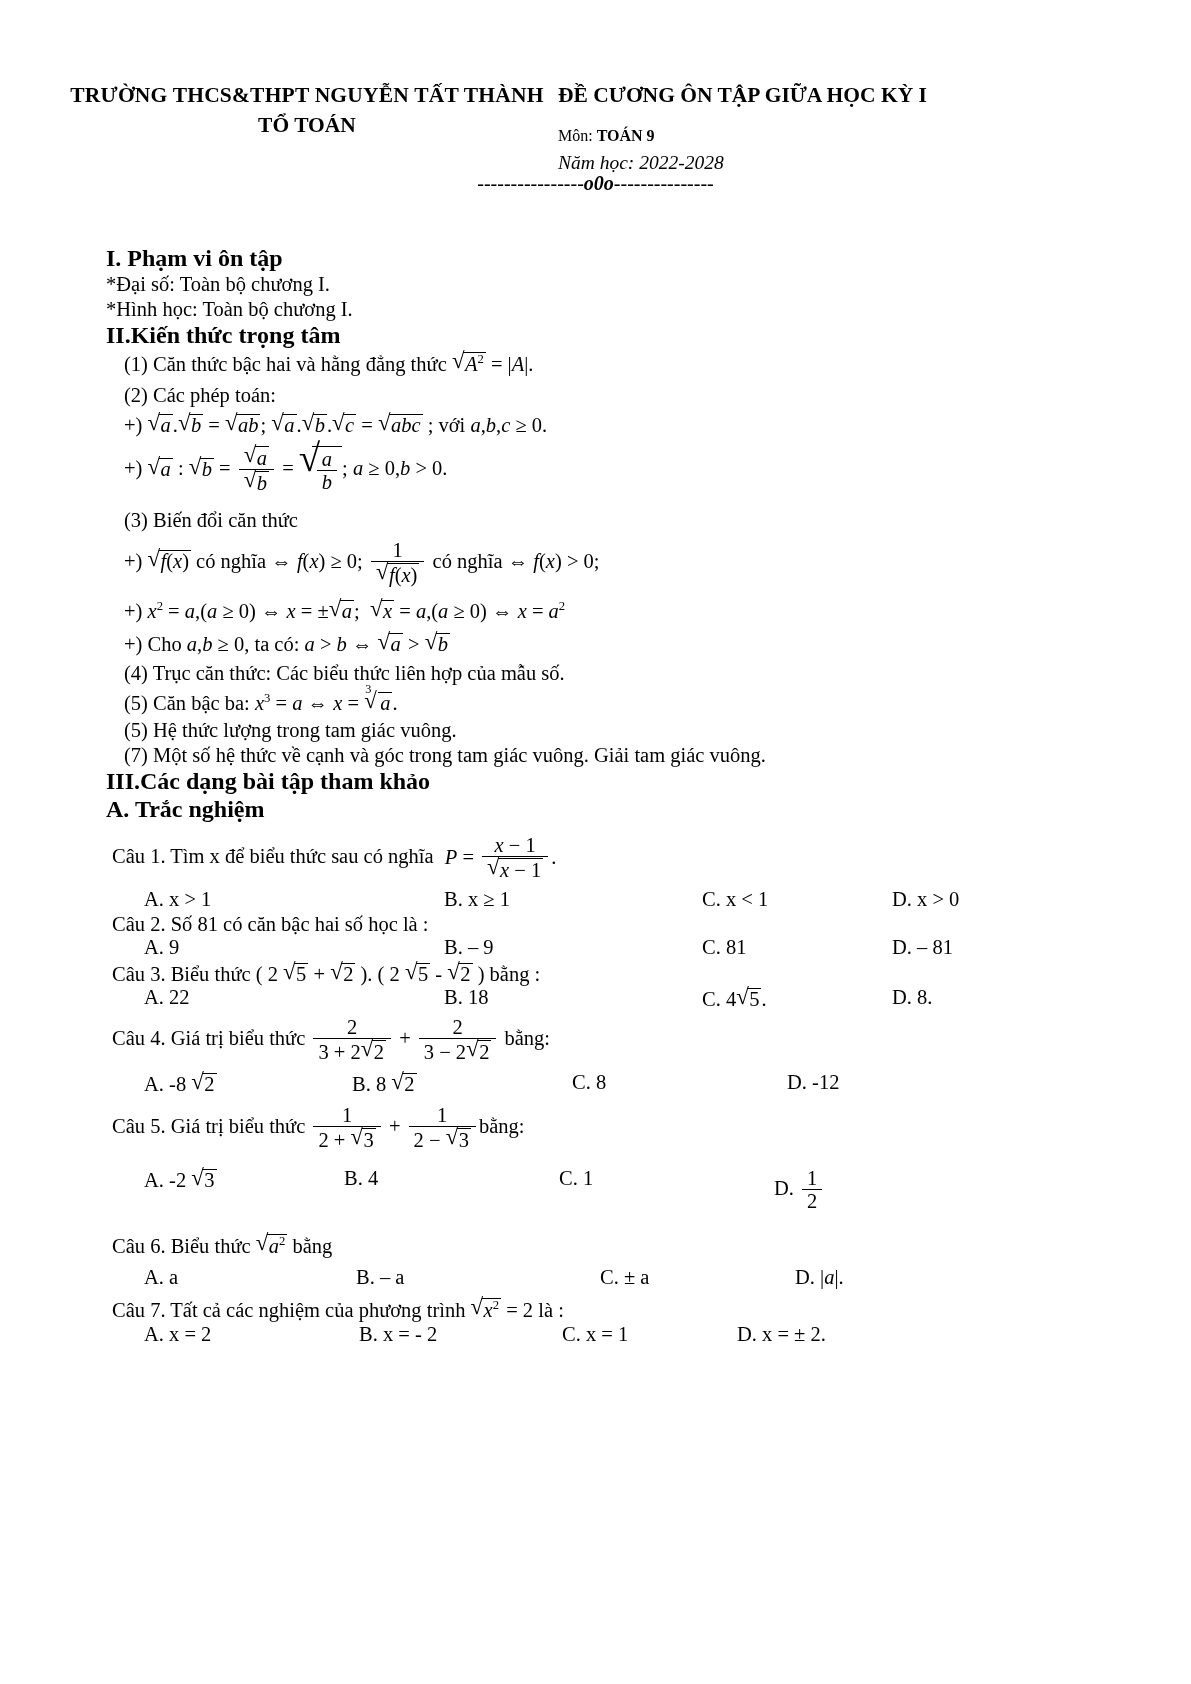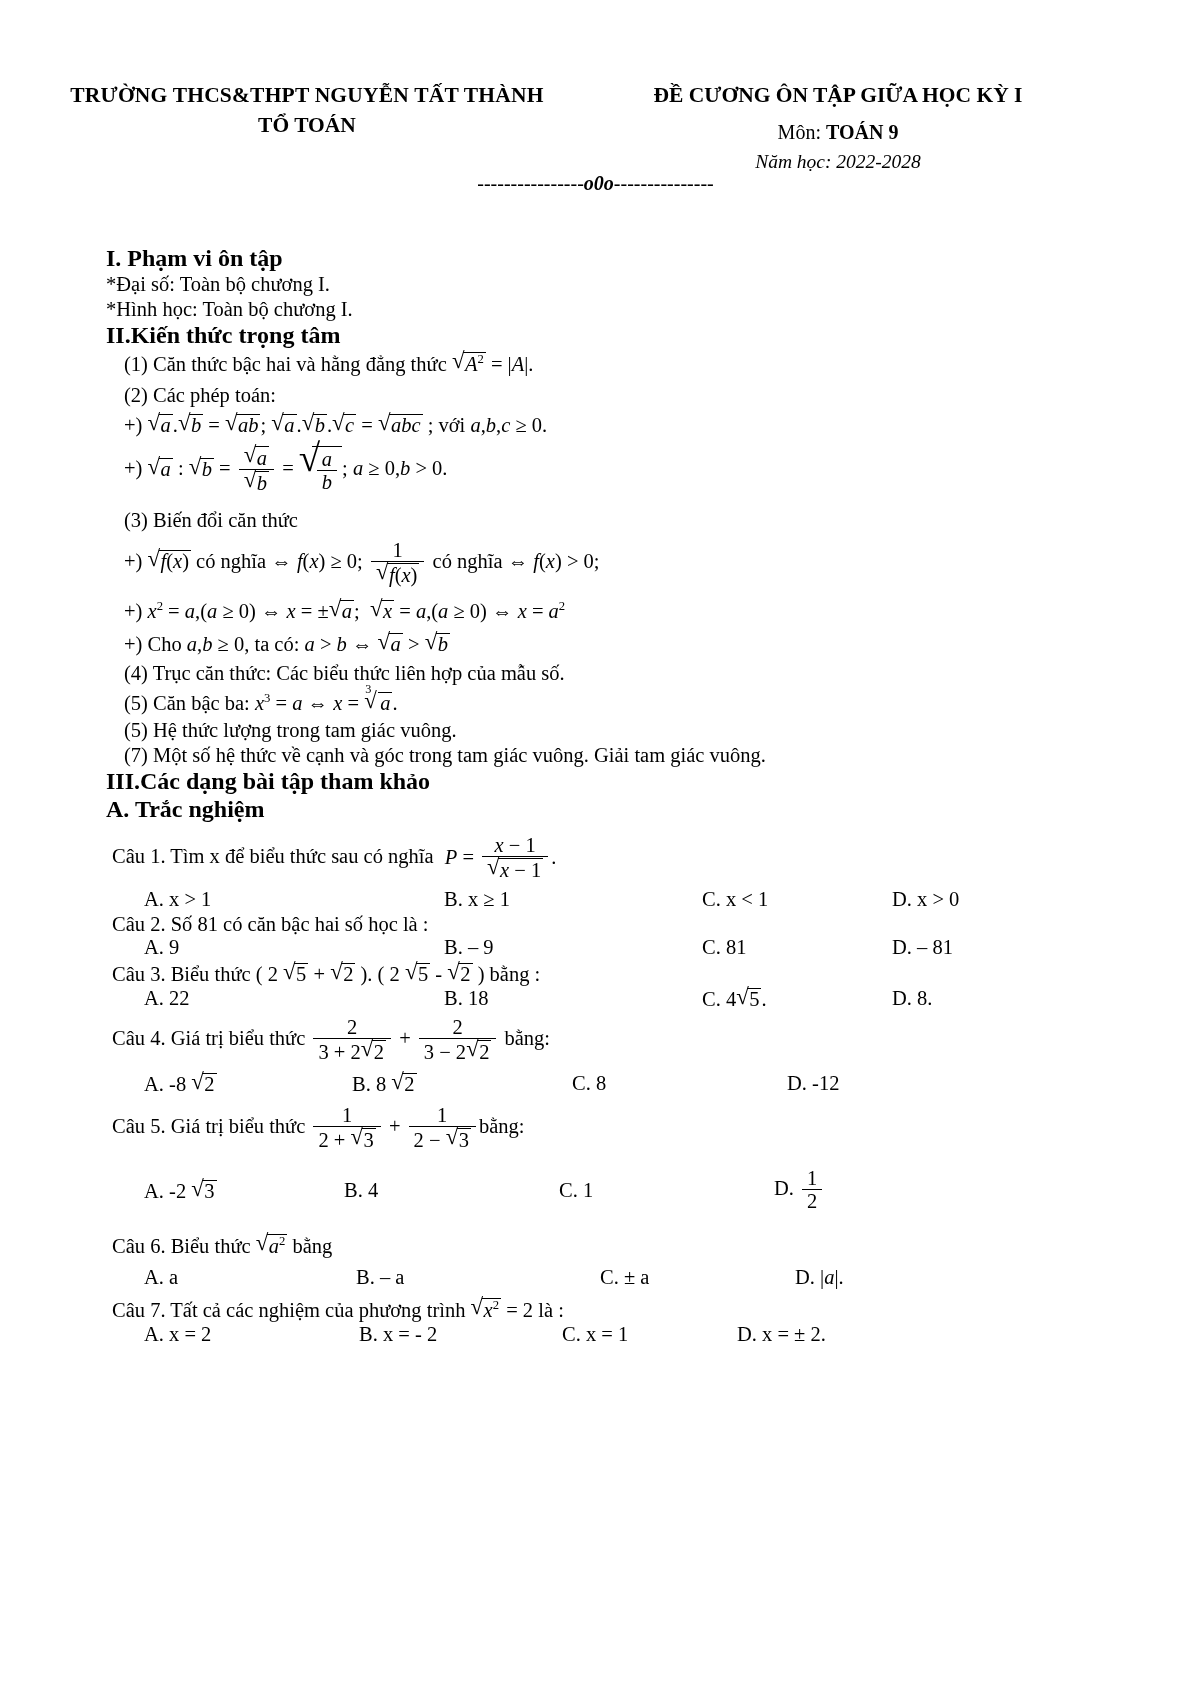--- a/index.html
+++ b/index.html
@@ -47,31 +47,30 @@
   }
   .dept-name {
     font-weight: bold;
     font-size: 21.5px;
     line-height: 1.28;
     margin-top: 2px;
   }
   .exam-block {
     width: 560px;
     margin-left: 6px;
-    text-align: center;
   }
   .exam-title {
     font-weight: bold;
     font-size: 21.5px;
     line-height: 1.28;
   }
   .exam-subject {
-    font-size: 20px;
+    font-size: 16px;
     line-height: 1.3;
-    margin-top: 9px;
+    margin-top: 16px;
   }
   .exam-subject b { font-weight: bold; }
   .exam-year {
     font-style: italic;
     font-size: 19.5px;
     line-height: 1.3;
     margin-top: 4px;
   }
   .divider {
     position: absolute;
@@ -141,21 +140,20 @@
   .frac .num { display: block; padding: 0 5px; }
   .frac .den { display: block; border-top: 1.2px solid #000; padding: 0 5px; }
 
   .abs { display: inline-block; }
 
   
   .opts {
     display: flex;
     margin: 2px 0 5px 0;
     padding-left: 38px;
-    align-items: center;
   }
   .opts > div { white-space: nowrap; }
   .q {
     margin: 9px 0 0 0;
   }
   .q b { font-weight: normal; }
   .qtext { display: inline; }
 
   .w-a { width: 300px; }
   .w-b { width: 258px; }

